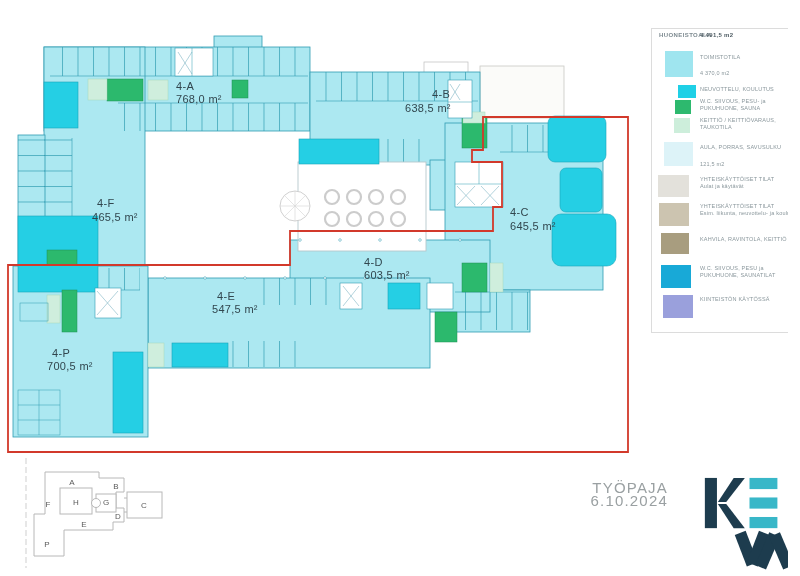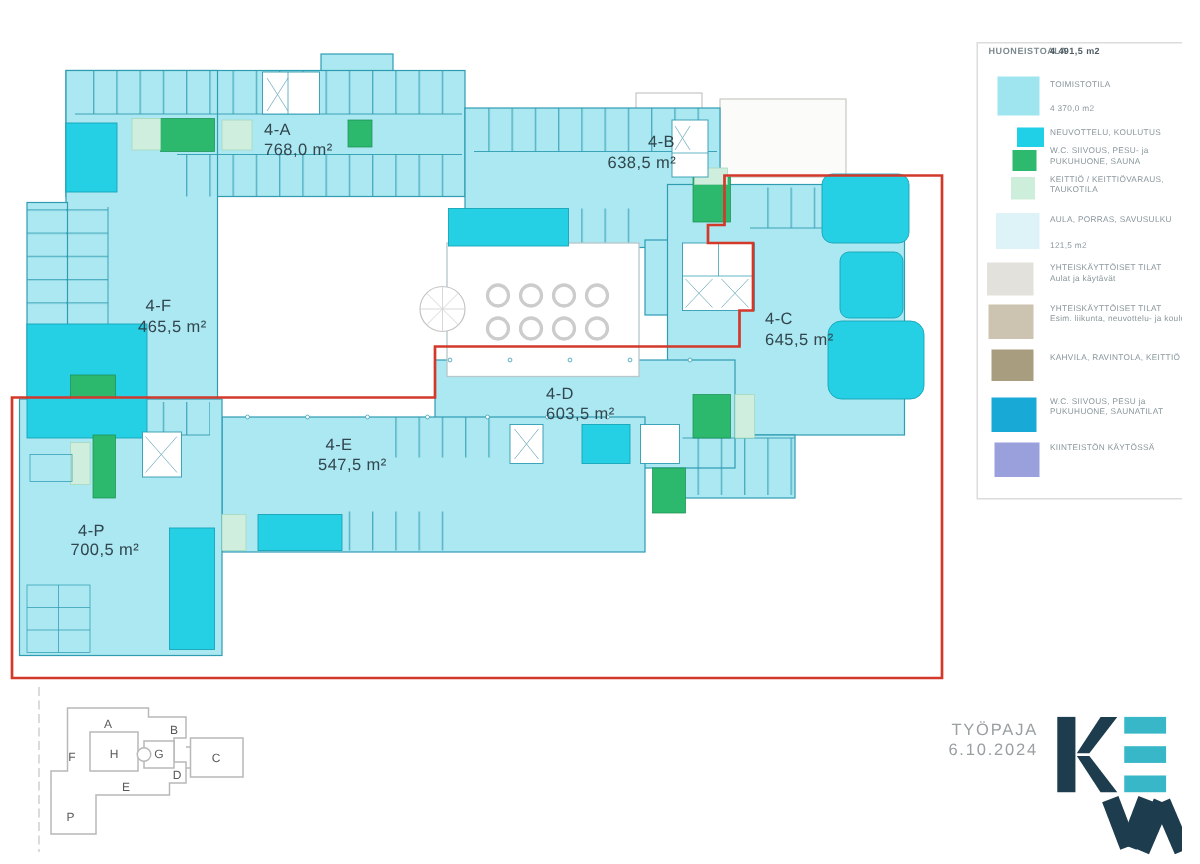--- a/index.html
+++ b/index.html
@@ -11,22 +11,22 @@
           background:#ffffff;border:1px solid #dcdcdc;}
   .legend .hdr-label{position:absolute;left:7px;top:3px;font-size:6px;letter-spacing:.4px;
           color:#7d8a90;font-weight:bold;}
   .legend .hdr-value{position:absolute;left:48px;top:3px;font-size:6px;letter-spacing:.3px;
           color:#4e5c63;font-weight:bold;}
   .legend .sw{position:absolute;display:block;}
   .legend .lt{position:absolute;font-size:5.5px;line-height:7px;color:#8a979c;
           letter-spacing:.2px;white-space:nowrap;}
   .legend .sub{position:absolute;font-size:5.5px;color:#8a979c;letter-spacing:.2px;white-space:nowrap;}
   
-  .titleblock{position:absolute;left:552px;top:481px;width:140px;text-align:right;
-          color:#9aa0a2;font-size:11px;line-height:13.4px;letter-spacing:1.2px;}
+  .titleblock{position:absolute;left:528px;top:481px;width:140px;text-align:right;
+          color:#9aa0a2;font-size:15px;line-height:13.4px;letter-spacing:1.2px;}
   .keva{position:absolute;left:703px;top:477px;}
 </style>
 </head>
 <body>
 
 <div id="page">
 
   <svg width="800" height="576" viewBox="0 0 800 576">
     <defs>
       <pattern id="tickV" width="15.5" height="40" patternUnits="userSpaceOnUse">

